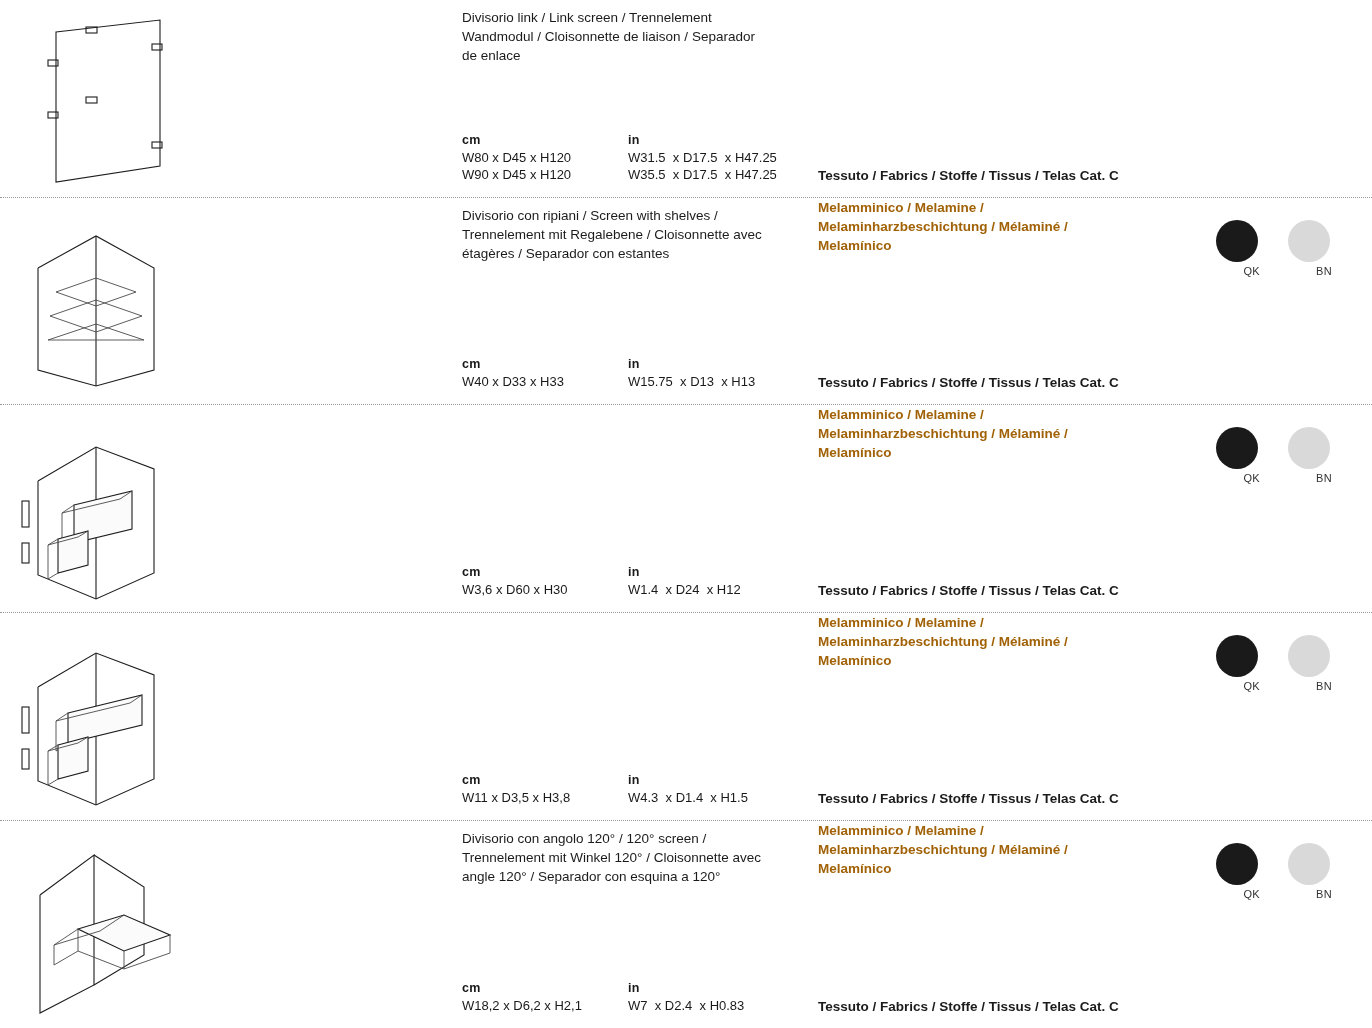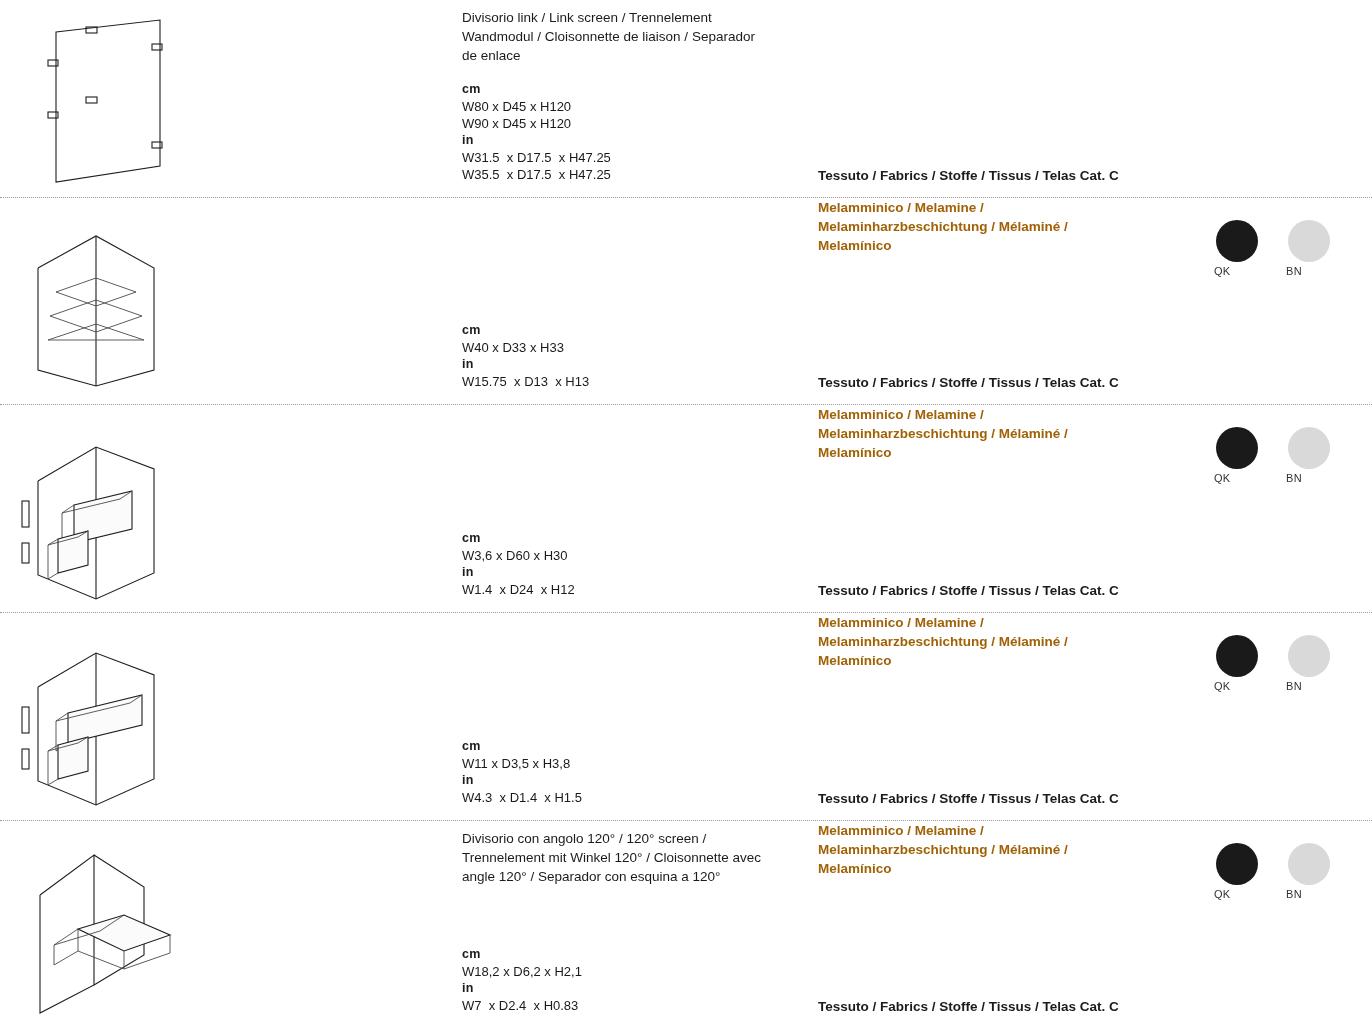--- a/index.html
+++ b/index.html
@@ -63,21 +63,20 @@
     font-weight: bold;
     color: #a16207;
     white-space: pre-line;
   }
 
   .dims {
     position: absolute;
     left: 0;
     bottom: 14px;
     display: flex;
-    flex-direction: column;
   }
   .dims .unit-block {
     font-size: 13px;
     line-height: 17px;
   }
   .dims .unit-label {
     font-weight: bold;
     font-size: 12.5px;
     letter-spacing: .2px;
   }
@@ -97,21 +96,21 @@
 
   .swatches {
     position: absolute;
     right: 40px;
     top: 22px;
     display: flex;
     gap: 26px;
   }
   .swatch {
     width: 46px;
-    text-align: left;
+    text-align: right;
   }
   .swatch .dot {
     width: 42px;
     height: 42px;
     border-radius: 50%;
     margin: 0 auto;
     display: block;
   }
   .swatch .code {
     font-size: 11px;
@@ -186,20 +185,23 @@
           <polyline class="ln-thin" points="32,96 78,80 124,96"></polyline>
           <polyline class="ln-thin" points="32,96 78,112 124,96"></polyline>
           <line class="ln-thin" x1="30" y1="120" x2="126" y2="120"></line>
           <line class="ln-thin" x1="30" y1="120" x2="78" y2="104"></line>
           <line class="ln-thin" x1="126" y1="120" x2="78" y2="104"></line>
         </svg>
       </div>
     </div>
 
     <div class="col-desc">
+      <div class="desc-text">Divisorio con ripiani / Screen with shelves /
+Trennelement mit Regalebene / Cloisonnette avec
+étagères / Separador con estantes</div>
       <div class="dims">
         <div class="unit-block cm-block">
           <div class="unit-label">cm</div>
           <div class="dim-line">W40 x D33 x H33</div>
         </div>
         <div class="unit-block in-block">
           <div class="unit-label">in</div>
           <div class="dim-line">W15.75  x D13  x H13</div>
         </div>
       </div>

